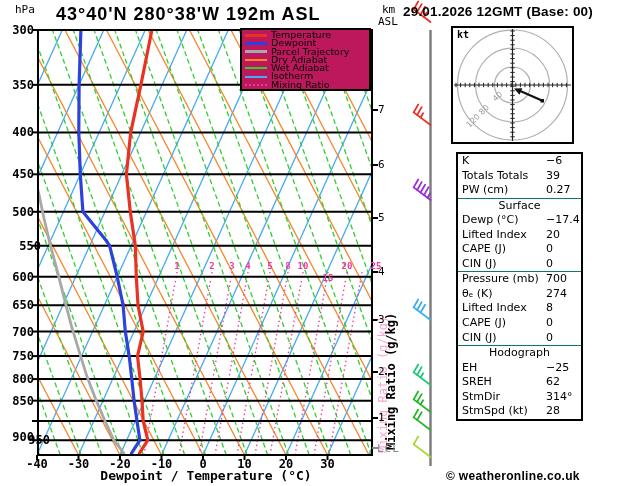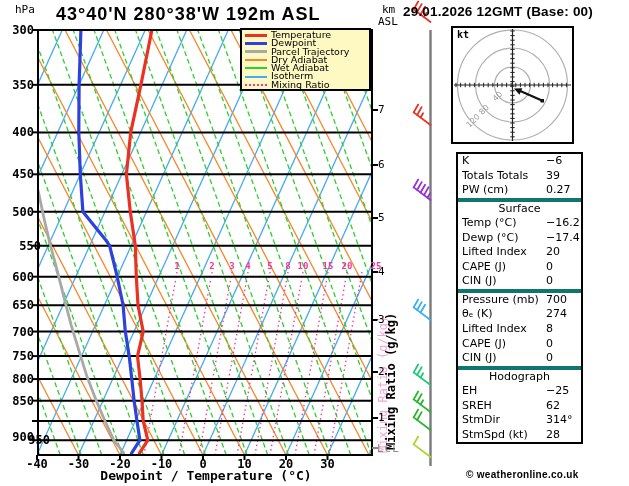--- a/index.html
+++ b/index.html
@@ -18,31 +18,31 @@
   .ktlbl{left:457px;top:29px;font-size:10px;}
   .plbl{width:28px;text-align:right;font-size:12px;}
   .xtick{width:40px;margin-left:-20px;text-align:center;top:457px;font-size:12px;}
   .xaxis-title{left:60px;top:468px;width:292px;text-align:center;font-size:13px;}
   .kmtick{left:378px;font-size:11px;}
   .lcl{left:377px;top:442px;font-size:11px;color:#8a8a8a;letter-spacing:1px;}
   .mrl{top:261px;width:20px;margin-left:-10px;text-align:center;font-size:9px;color:#f0389c;}
   .vlab{transform:rotate(-90deg);transform-origin:0 0;white-space:nowrap;font-size:12px;}
   .vlab.black{left:384px;top:450px;color:#000;}
   .vlab.pink{left:376px;top:453px;color:#f7a6cf;}
-  .copyright{left:446px;top:469px;font-size:10px;letter-spacing:0.3px;margin-left:20px;}
+  .copyright{left:446px;top:469px;font-size:12px;letter-spacing:0.3px;}
   
-  #legend{left:240px;top:28px;width:131px;height:63px;border:2px solid #000;background:#fef9c3;
+  #legend{left:240px;top:28px;width:131px;height:63px;border:2px solid #000;background:#be185d;
           box-sizing:border-box;padding:1px 0 0 3px;}
   .leg-row{display:flex;align-items:center;height:8.3px;}
   .leg-swatch{width:22px;margin-right:4px;flex:0 0 22px;}
   .leg-text{font-size:9.5px;line-height:8.3px;white-space:nowrap;}
   
   #ptable{left:456px;top:152px;width:127px;border:2px solid #000;background:#fff;
           box-sizing:border-box;font-size:11px;}
-  .tsec{border-top:4px solid #0f766e;}
+  .tsec{border-top:1px solid #0f766e;}
   .tsec:first-child{border-top:none;}
   .trow{position:relative;height:14.55px;line-height:14.55px;padding-left:4px;white-space:nowrap;}
   .trow .val{position:absolute;left:88px;top:0;}
   .thead{height:14.55px;line-height:14.55px;text-align:center;}
 </style>
 </head>
 <body>
 
 <div id="stage">
   <svg id="chart-svg" width="629" height="486">
@@ -335,21 +335,20 @@
       </div>
     </div>
   <div id="ptable" class="abs">
       <div class="tsec">
         <div class="trow"><span>K</span><span class="val">−6</span></div>
         <div class="trow"><span>Totals Totals</span><span class="val">39</span></div>
         <div class="trow"><span>PW (cm)</span><span class="val">0.27</span></div>
       </div>
       <div class="tsec">
         <div class="thead">Surface</div>
-        <div class="trow"><span>Temp (°C)</span><span class="val">−16.2</span></div>
         <div class="trow"><span>Dewp (°C)</span><span class="val">−17.4</span></div>
         <div class="trow"><span>Lifted Index</span><span class="val">20</span></div>
         <div class="trow"><span>CAPE (J)</span><span class="val">0</span></div>
         <div class="trow"><span>CIN (J)</span><span class="val">0</span></div>
       </div>
       <div class="tsec">
         <div class="trow"><span>Pressure (mb)</span><span class="val">700</span></div>
         <div class="trow"><span>θₑ (K)</span><span class="val">274</span></div>
         <div class="trow"><span>Lifted Index</span><span class="val">8</span></div>
         <div class="trow"><span>CAPE (J)</span><span class="val">0</span></div>
@@ -394,16 +393,16 @@
     <div class="abs mono kmtick" style="top: 313px;">3</div>
     <div class="abs mono kmtick" style="top: 365px;">2</div>
     <div class="abs mono kmtick" style="top: 411px;">1</div>
     <div class="abs mono b mrl" style="left: 177px;">1</div>
     <div class="abs mono b mrl" style="left: 212px;">2</div>
     <div class="abs mono b mrl" style="left: 232px;">3</div>
     <div class="abs mono b mrl" style="left: 248px;">4</div>
     <div class="abs mono b mrl" style="left: 270px;">5</div>
     <div class="abs mono b mrl" style="left: 288px;">8</div>
     <div class="abs mono b mrl" style="left: 303px;">10</div>
-    <div class="abs mono b mrl" style="left: 328px;">15</div>
+    <div class="abs mono b mrl" style="left: 328px; margin-top: 12px;">15</div>
     <div class="abs mono b mrl" style="left: 347px;">20</div>
     <div class="abs mono b mrl" style="left: 346px; padding-left: 30px;">25</div>
   </div>
 
 </body></html>

